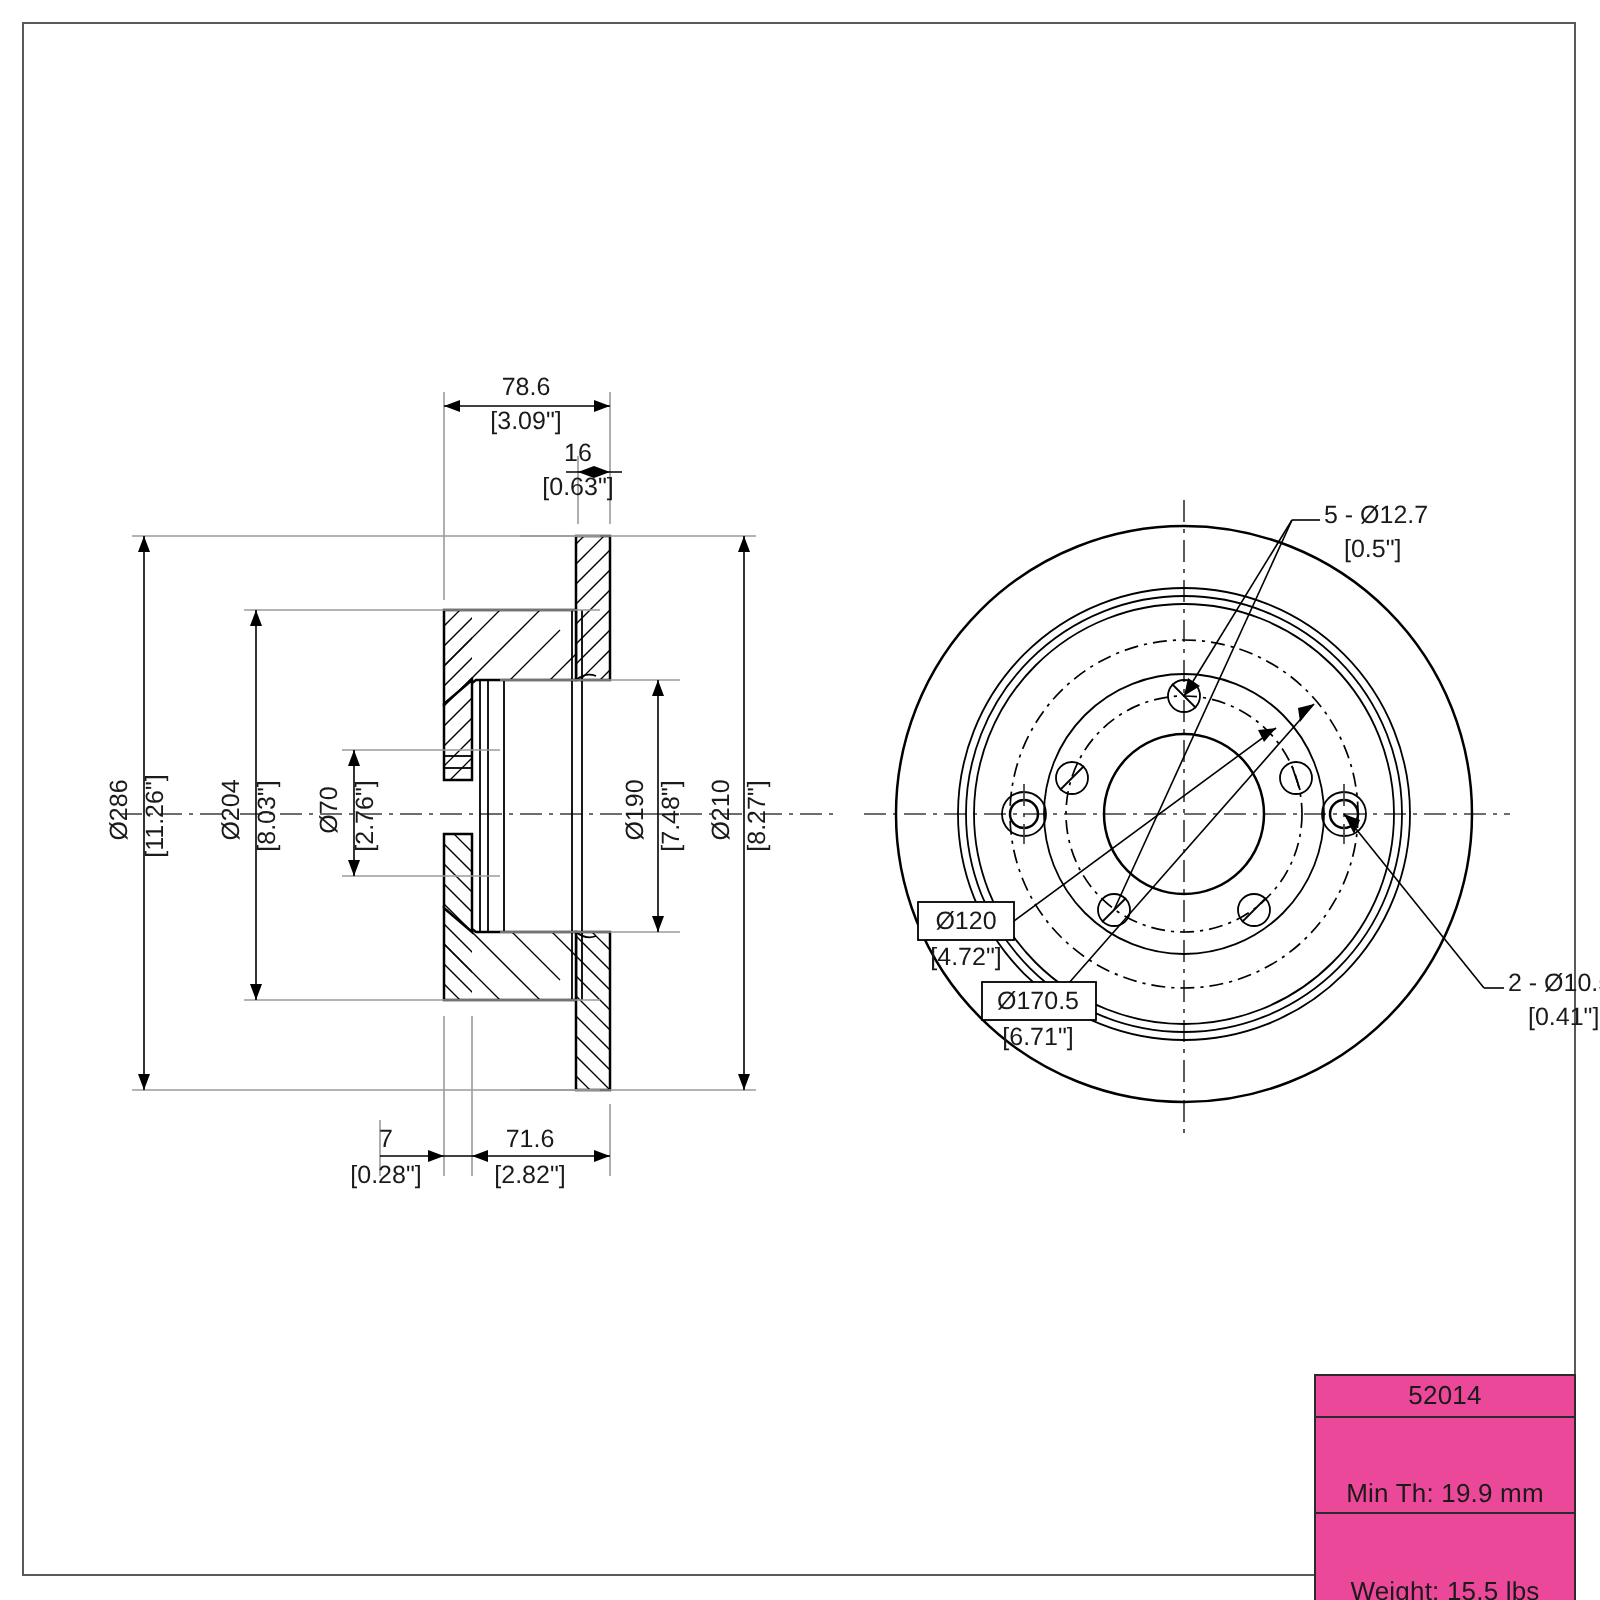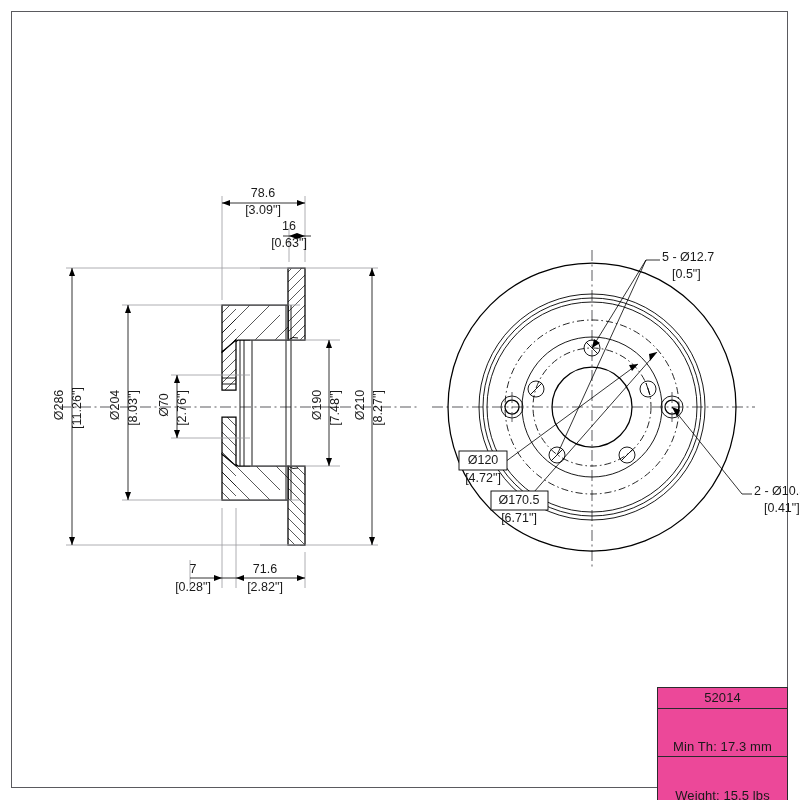--- a/index.html
+++ b/index.html
@@ -378,20 +378,20 @@
       <text class="dtxt" x="519" y="501">Ø170.5</text>
       <text class="dtxt" x="519" y="519">[6.71"]</text>
     </g>
   </svg>
 
   <div id="title-block">
     <div class="tb-row">
       <span>52014</span>
     </div>
     <div class="tb-row">
-      <span>Min Th: 17.3 mm</span>
+      <span>Min Th: 19.9 mm</span>
     </div>
     <div class="tb-row">
       <span>Weight: 15.5 lbs</span>
     </div>
   </div>
 
 </div>
 
 </body></html>

